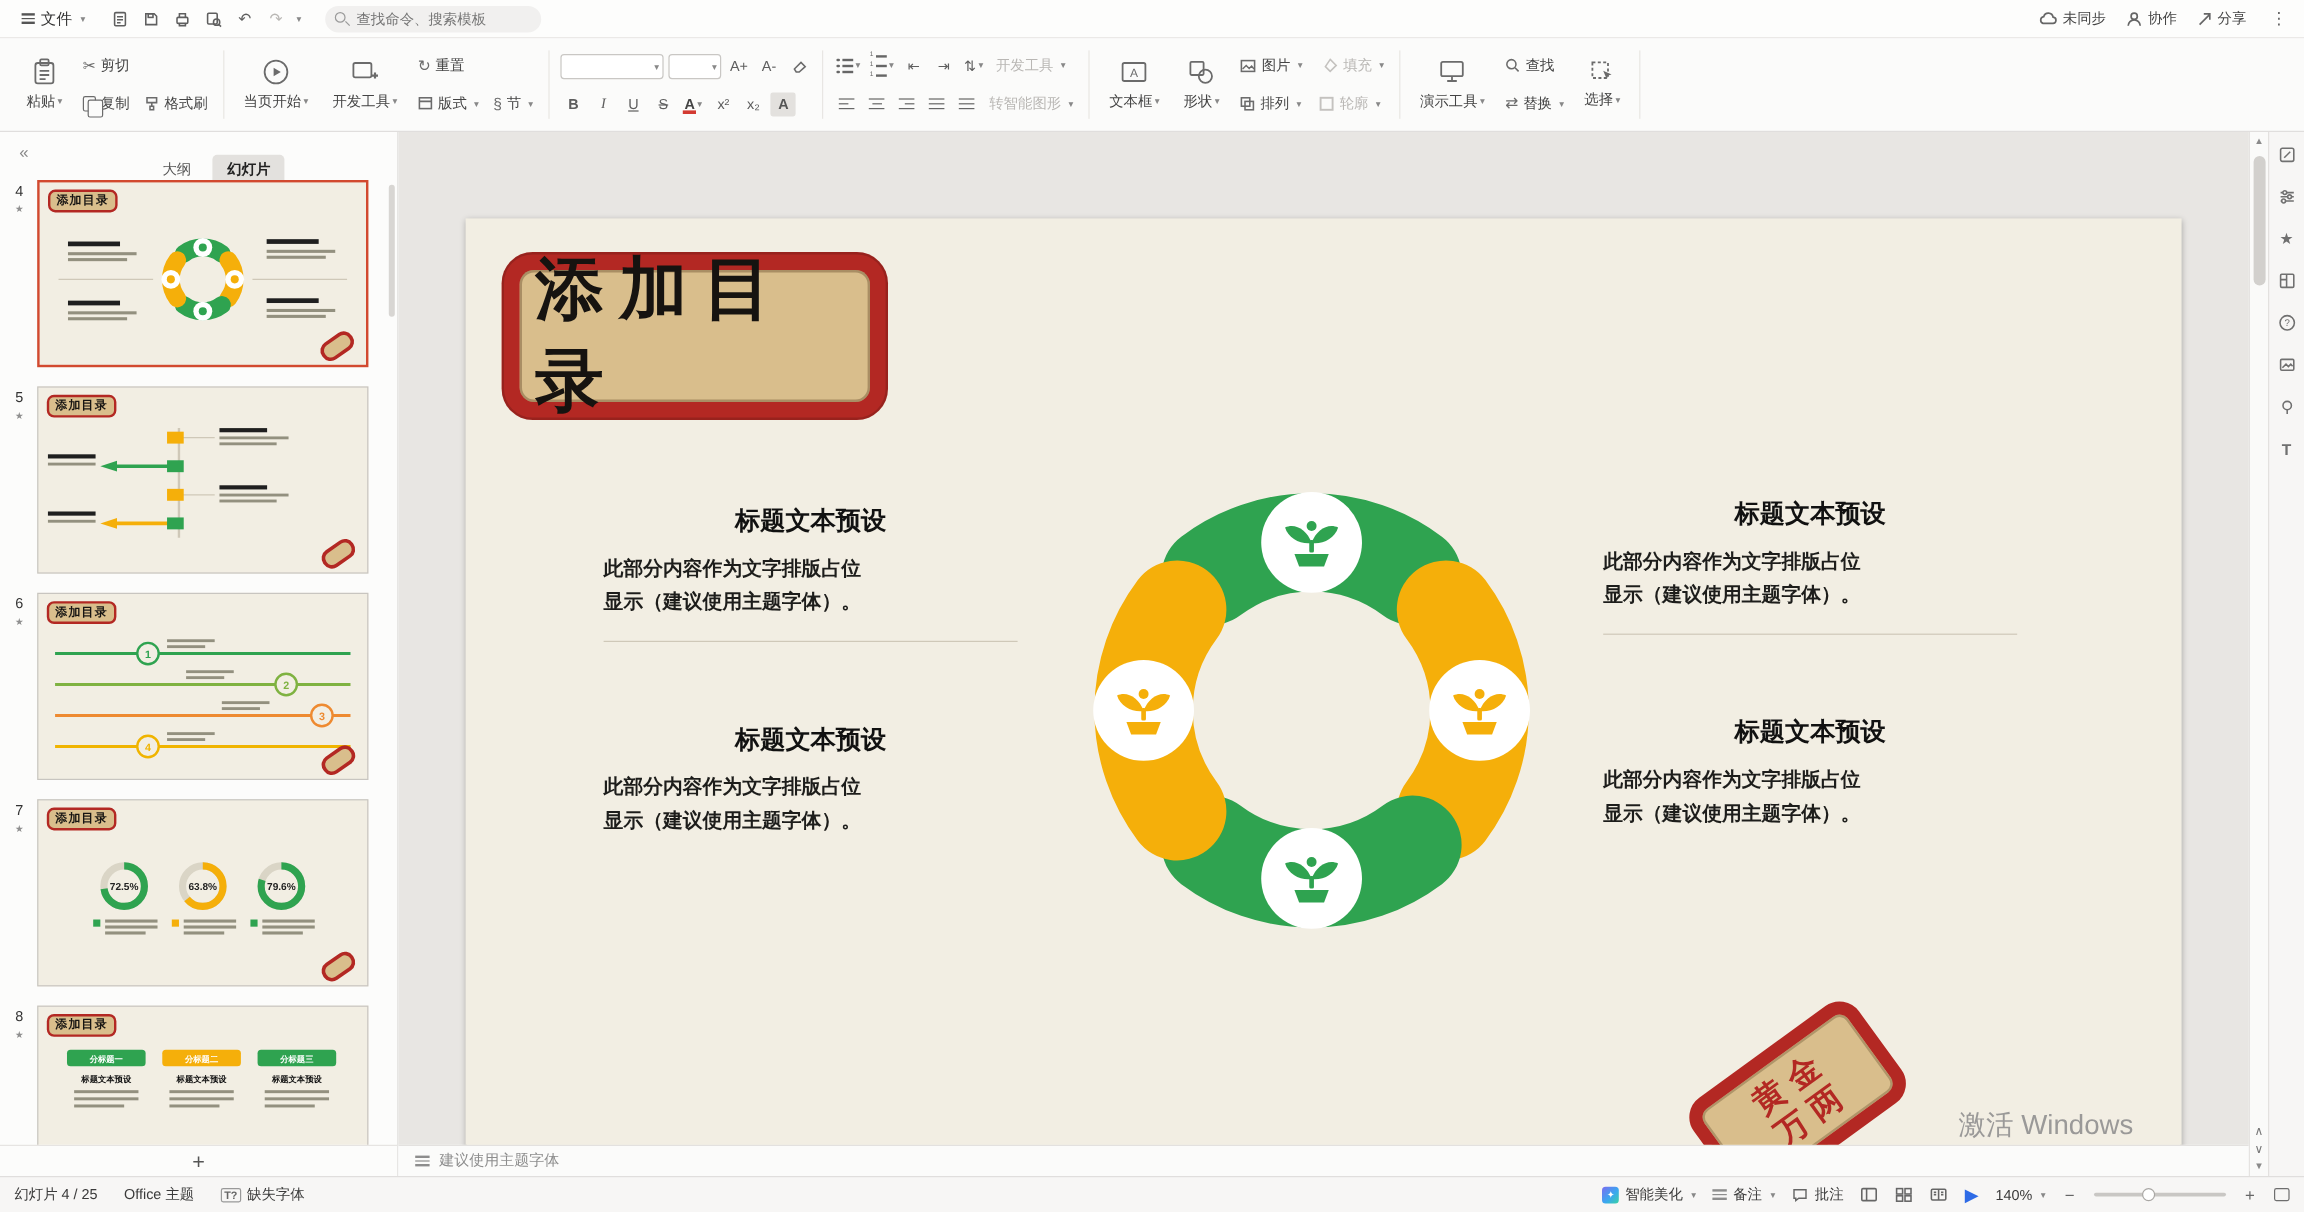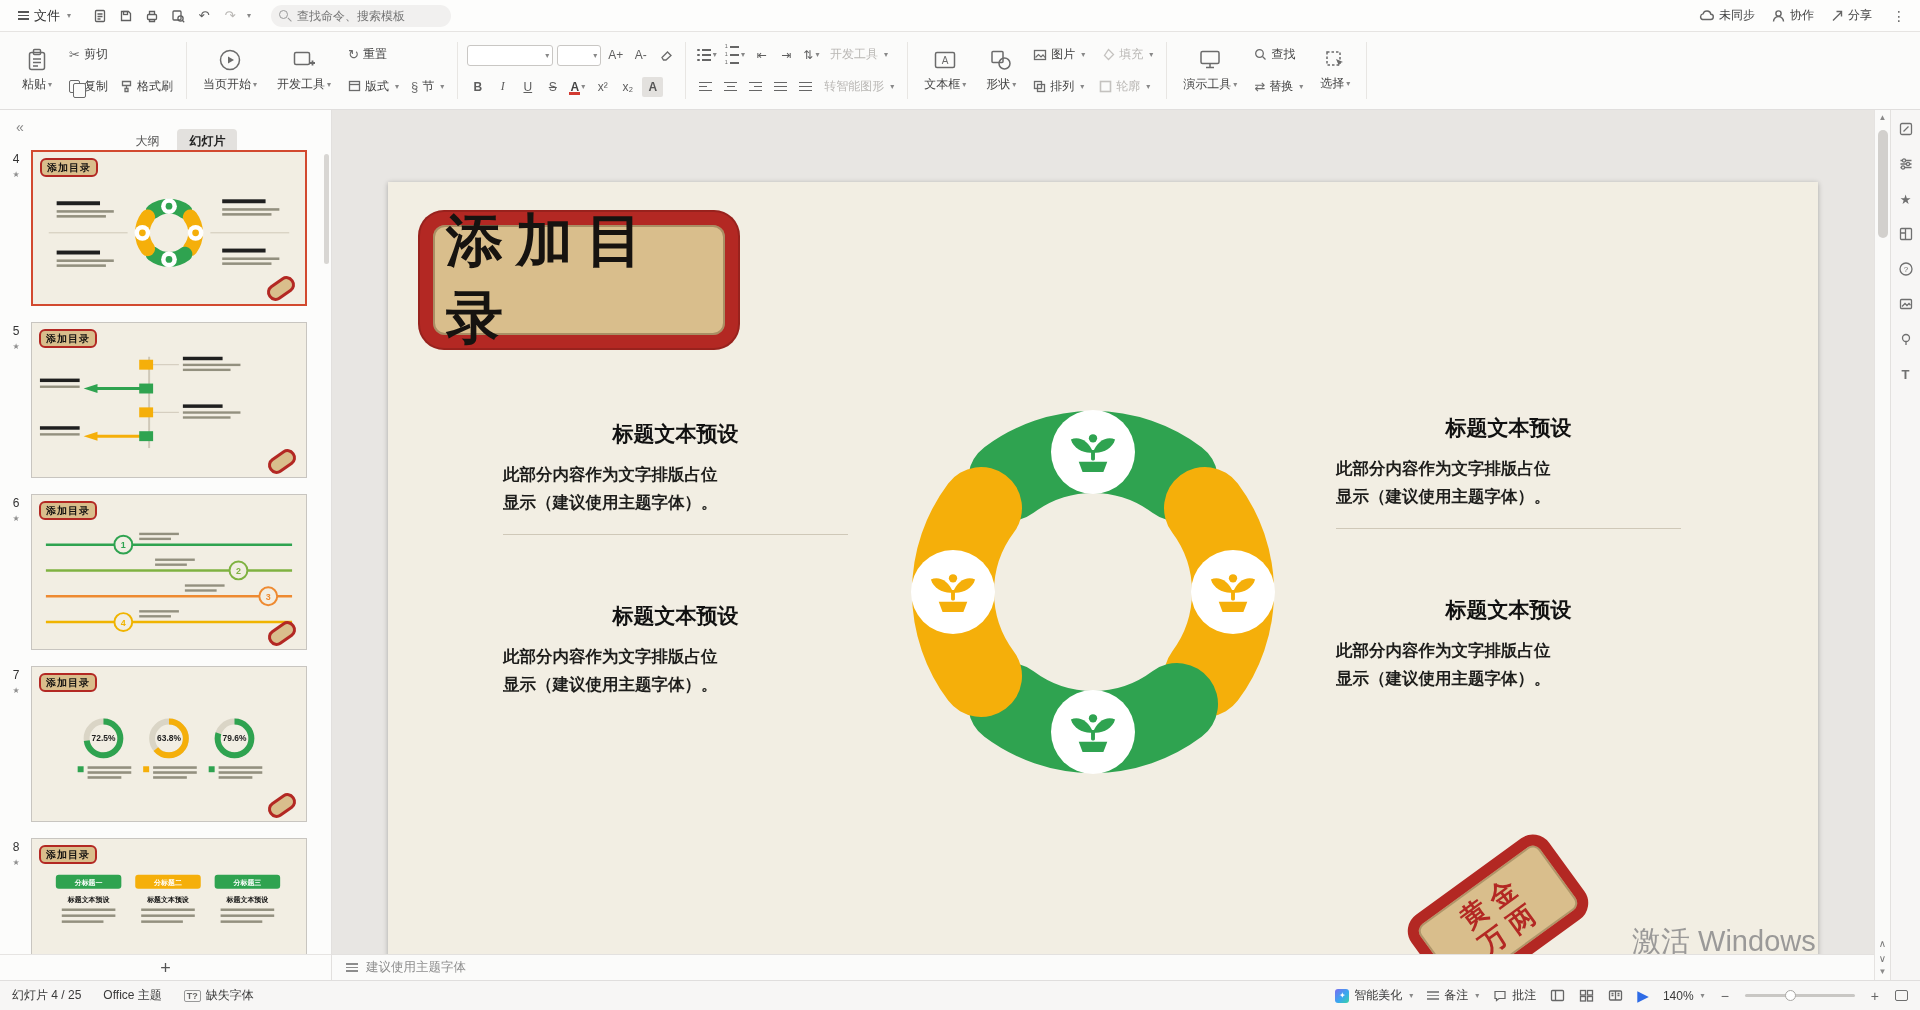--- a/index.html
+++ b/index.html
@@ -107,21 +107,21 @@
 .tblock{position:absolute;width:345px;color:#1d1d1b;}
 .tblock h3{font-size:21px;font-weight:900;text-align:center;margin-bottom:12px;color:#111;}
 .tblock p{font-size:16.5px;font-weight:700;line-height:28px;}
 .b1{left:115px;top:238px;}.b2{left:948px;top:232px;}.b3{left:115px;top:420px;}.b4{left:948px;top:414px;}
 .hline{position:absolute;height:1px;background:#cfc8b8;}
 .ln1{left:115px;top:352px;width:345px;}
 .ln2{left:948px;top:346px;width:345px;}
 .gold-seal{position:absolute;left:1025px;top:685px;width:170px;height:100px;background:var(--stamp_tan);border:11px solid var(--stamp_red);border-radius:20px;transform:rotate(-36deg);display:flex;flex-direction:column;align-items:center;justify-content:center;box-shadow:inset 0 0 0 2px rgba(80,55,25,.3);}
 .gold-seal span{font-size:27px;font-weight:900;color:var(--stamp_red);letter-spacing:8px;padding-left:8px;line-height:1.2;}
 .watermark{position:absolute;left:1300px;top:812px;color:#9a9998;}
-.watermark .w1{font-size:29px;}
+.watermark .w1{font-size:23px;}
 
 
 .notesbar{height:26px;background:#fbfbfa;border-top:1px solid #e3e1df;display:flex;align-items:center;gap:8px;padding:0 14px;color:#8d8d8d;font-size:12.5px;}
 .notes-ic{display:flex;flex-direction:column;gap:2px;}
 .notes-ic i{display:block;width:12px;height:1.5px;background:#8d8d8d;}
 
 
 .scrollcol{width:16px;background:#fafaf9;border-left:1px solid #e5e3e1;display:flex;flex-direction:column;align-items:center;padding:2px 0;}
 .sc-arrow{font-size:8px;color:#8a8a8a;line-height:12px;}
 .sc-track{flex:1;width:100%;position:relative;}

